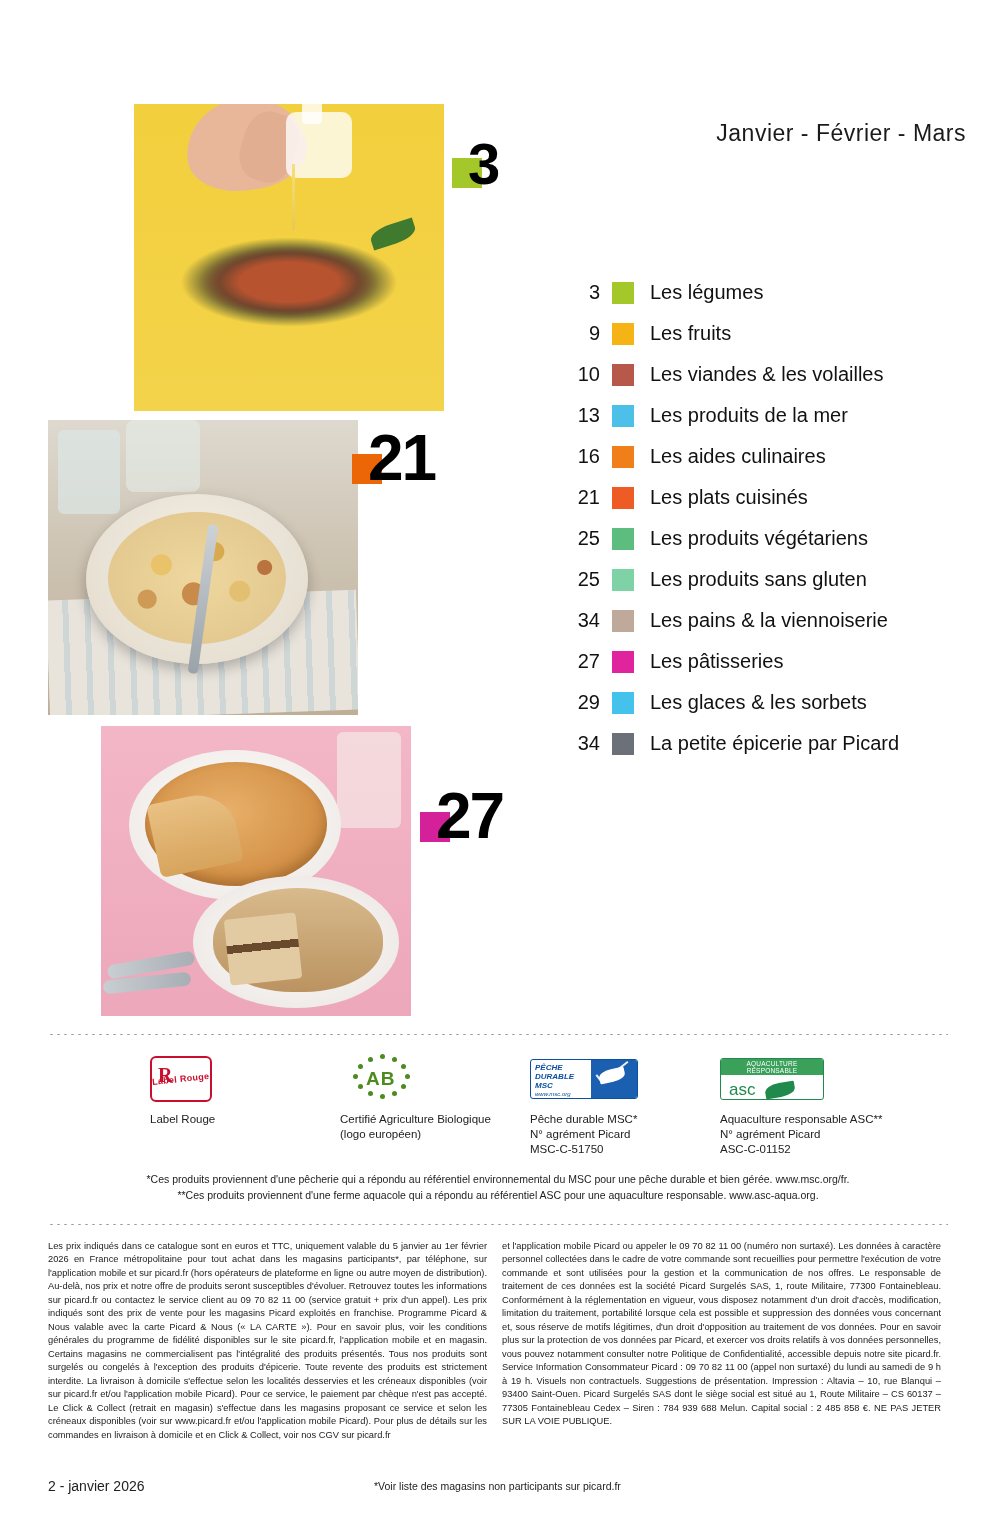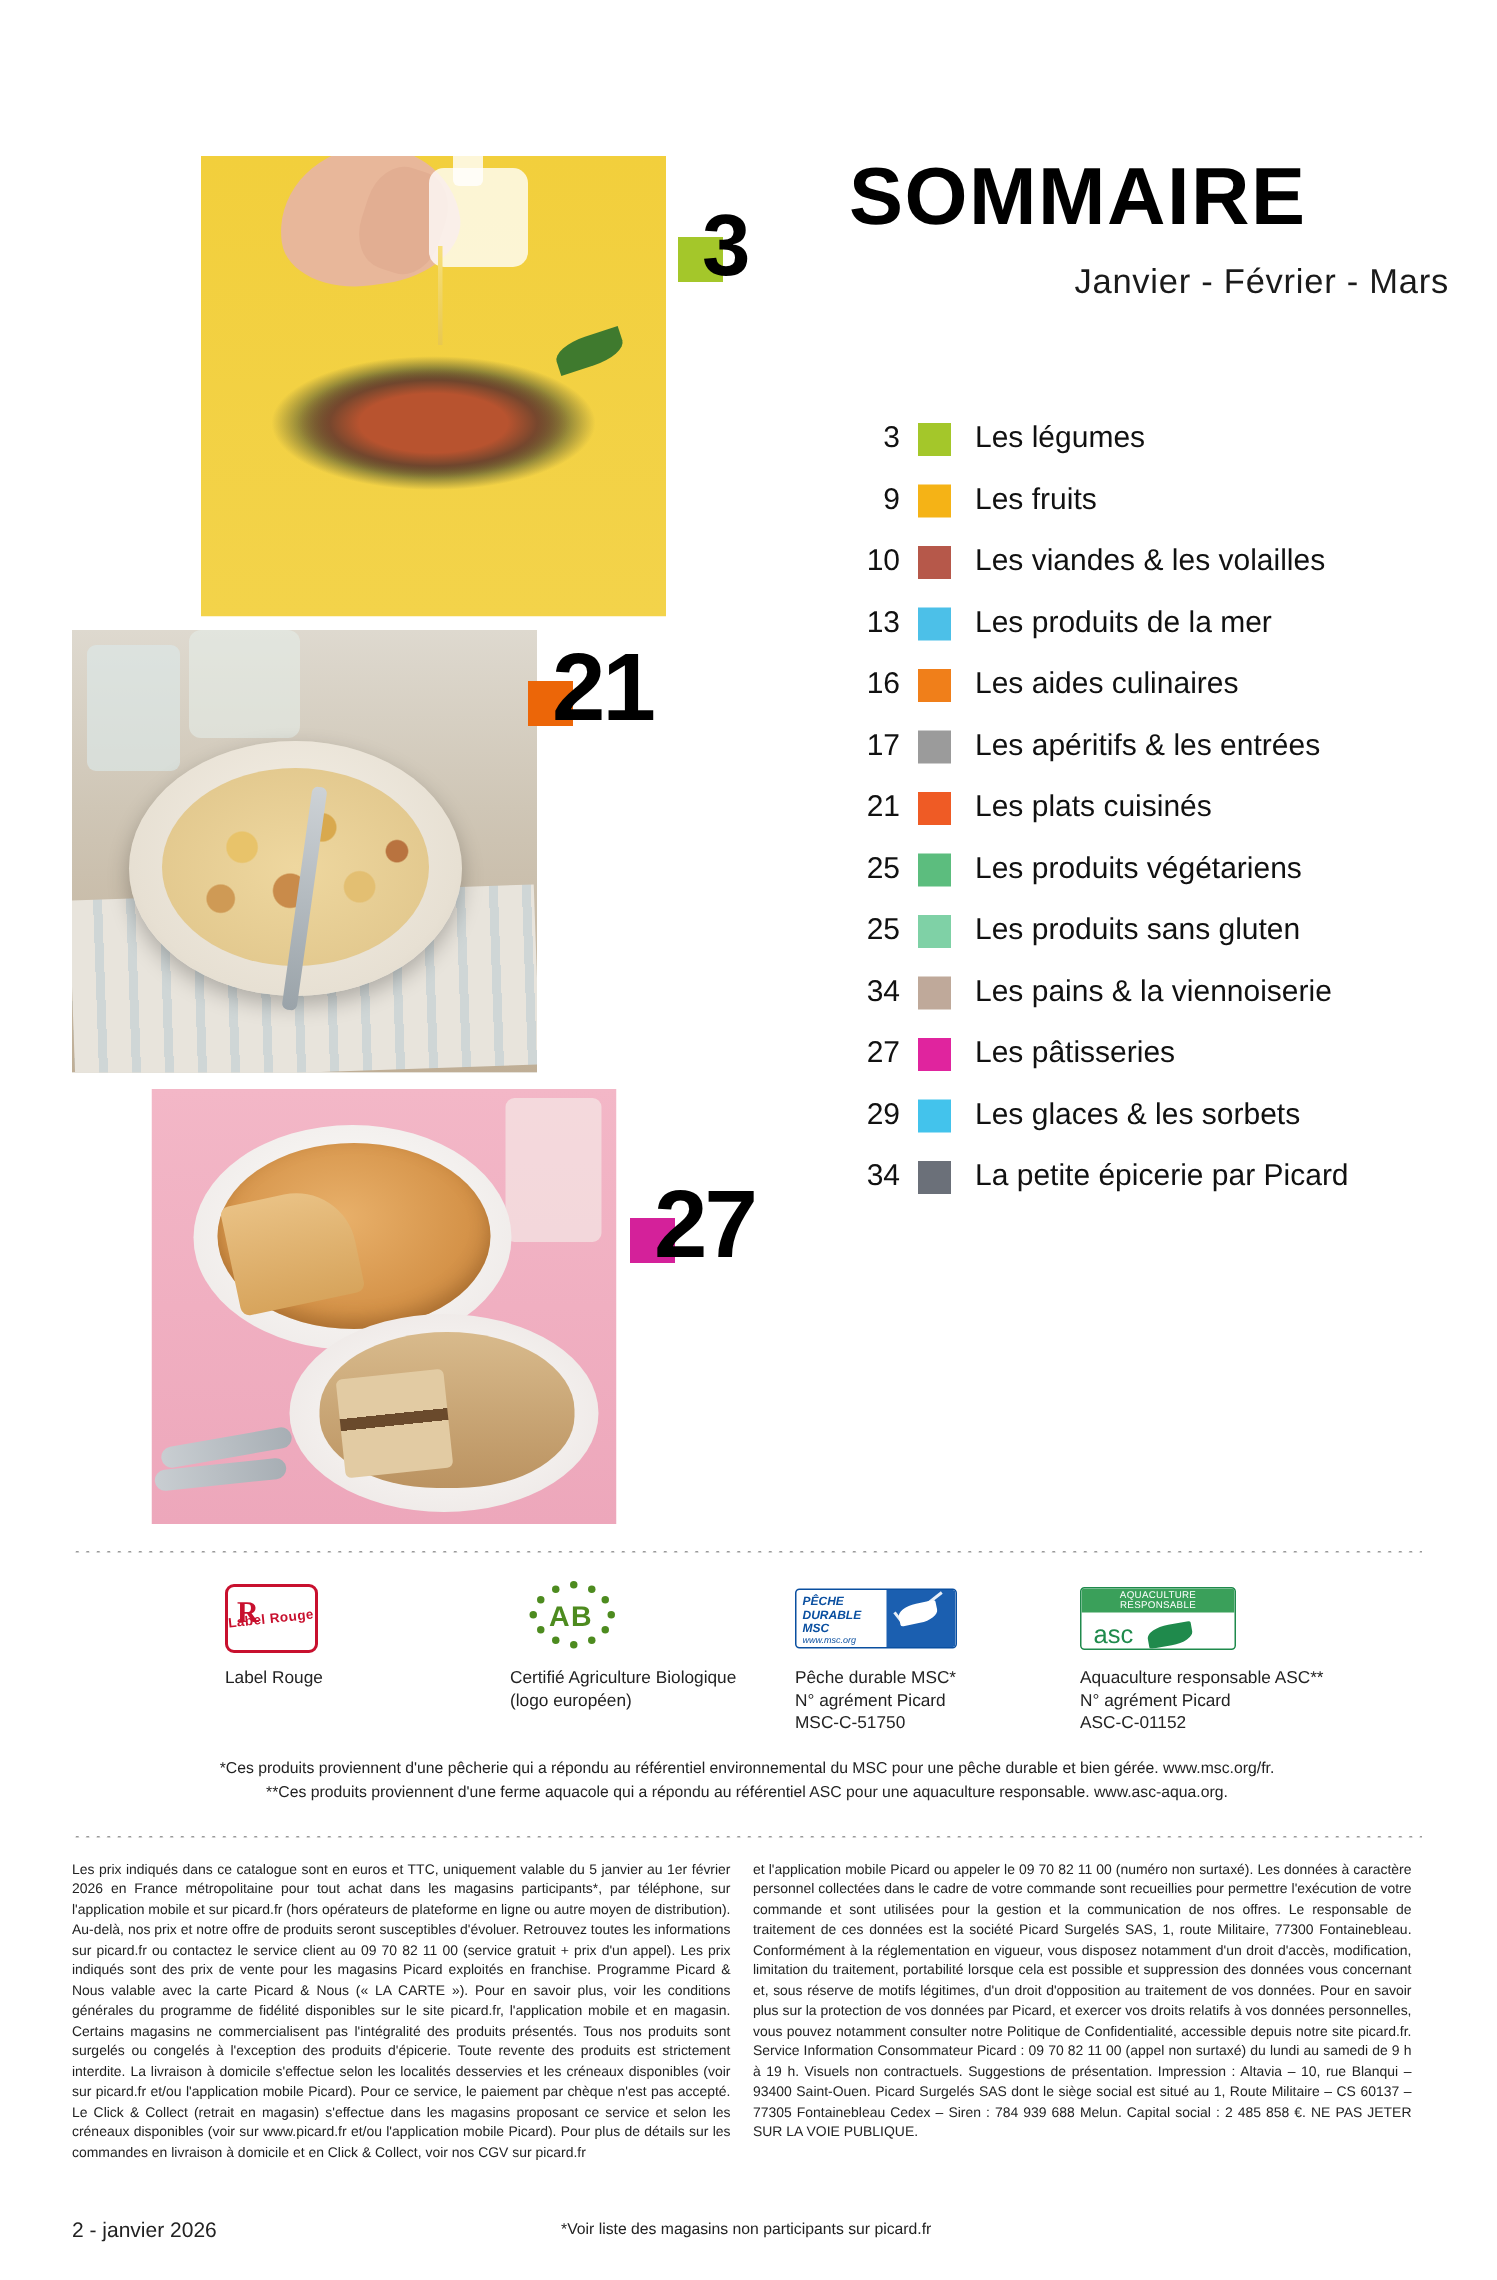--- a/index.html
+++ b/index.html
@@ -232,21 +232,20 @@
   <div class="callout c2">
     <div class="chip" style="background:#ec6608"></div>
     <div class="num">21</div>
   </div>
   <div class="callout c3">
     <div class="chip" style="background:#d4219a"></div>
     <div class="num">27</div>
   </div>
 
   <div class="sommaire">
-    <h1>SOMMAIRE</h1>
     <div class="sub">Janvier - Février - Mars</div>
   </div>
 
   <div class="toc">
     <div class="toc-row">
       <div class="toc-page">3</div>
       <div class="toc-chip" style="background:#a4c72a"></div>
       <div class="toc-label">Les légumes</div>
     </div>
     <div class="toc-row">
@@ -261,25 +260,20 @@
     </div>
     <div class="toc-row">
       <div class="toc-page">13</div>
       <div class="toc-chip" style="background:#4cc0e8"></div>
       <div class="toc-label">Les produits de la mer</div>
     </div>
     <div class="toc-row">
       <div class="toc-page">16</div>
       <div class="toc-chip" style="background:#f07f1a"></div>
       <div class="toc-label">Les aides culinaires</div>
-    </div>
-    <div class="toc-row">
-      <div class="toc-page">17</div>
-      <div class="toc-chip" style="background:#9b9b9b"></div>
-      <div class="toc-label">Les apéritifs &amp; les entrées</div>
     </div>
     <div class="toc-row">
       <div class="toc-page">21</div>
       <div class="toc-chip" style="background:#ef5b25"></div>
       <div class="toc-label">Les plats cuisinés</div>
     </div>
     <div class="toc-row">
       <div class="toc-page">25</div>
       <div class="toc-chip" style="background:#5cbd7e"></div>
       <div class="toc-label">Les produits végétariens</div>

